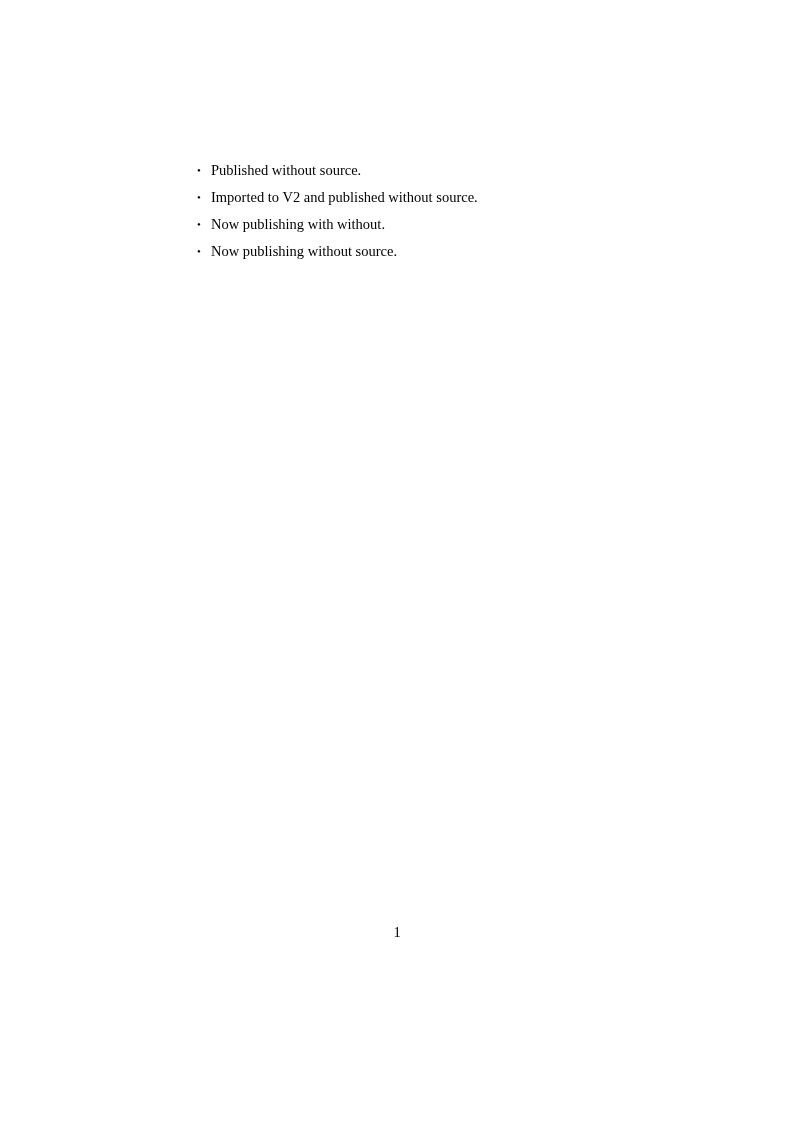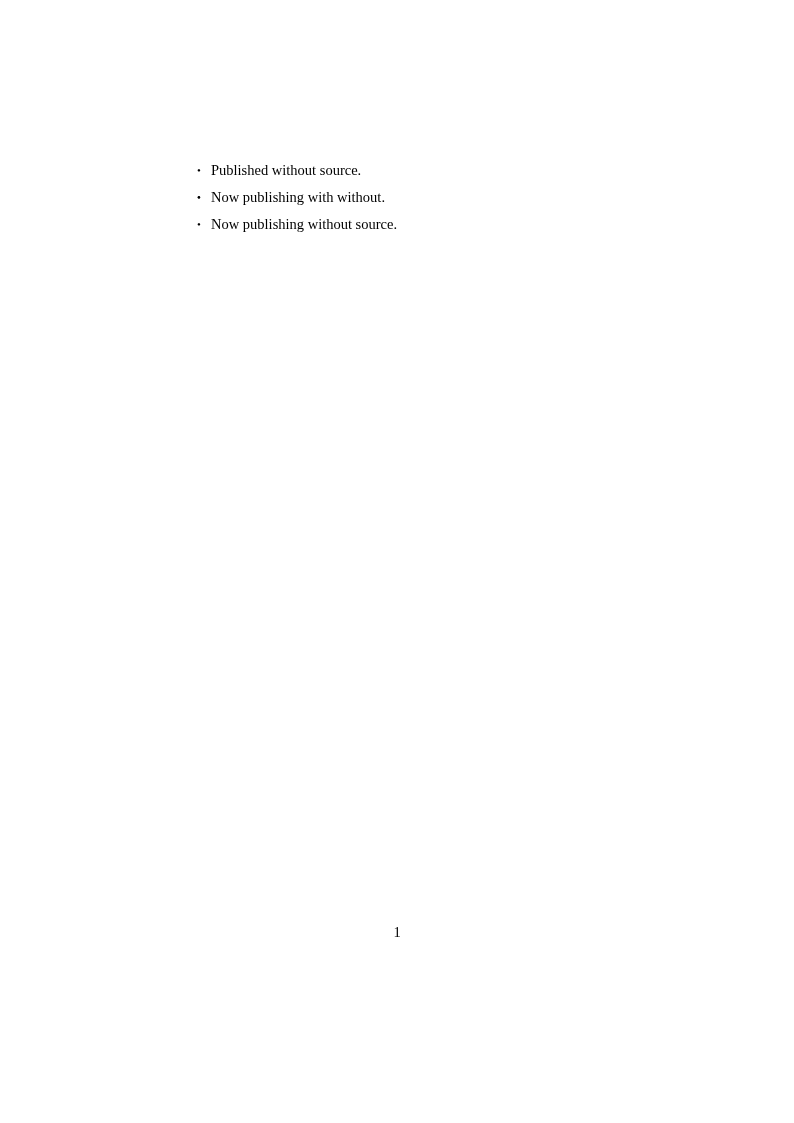--- a/index.html
+++ b/index.html
@@ -68,20 +68,21 @@
 <div class="page">
 
   <div class="content-block">
     <ul class="bullet-list">
       <li>
         <span class="bullet">•</span>
         <span class="item-text">Published without source.</span>
       </li>
       <li>
         <span class="bullet">•</span>
+        <span class="item-text">Imported to V2 and published without source.</span>
       </li>
       <li>
         <span class="bullet">•</span>
         <span class="item-text">Now publishing with without.</span>
       </li>
       <li>
         <span class="bullet">•</span>
         <span class="item-text">Now publishing without source.</span>
       </li>
     </ul>

